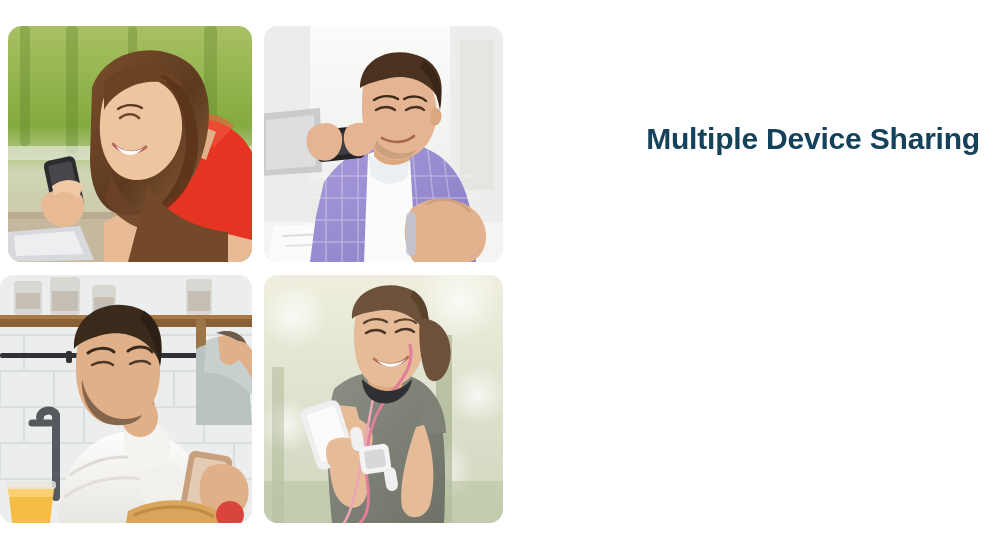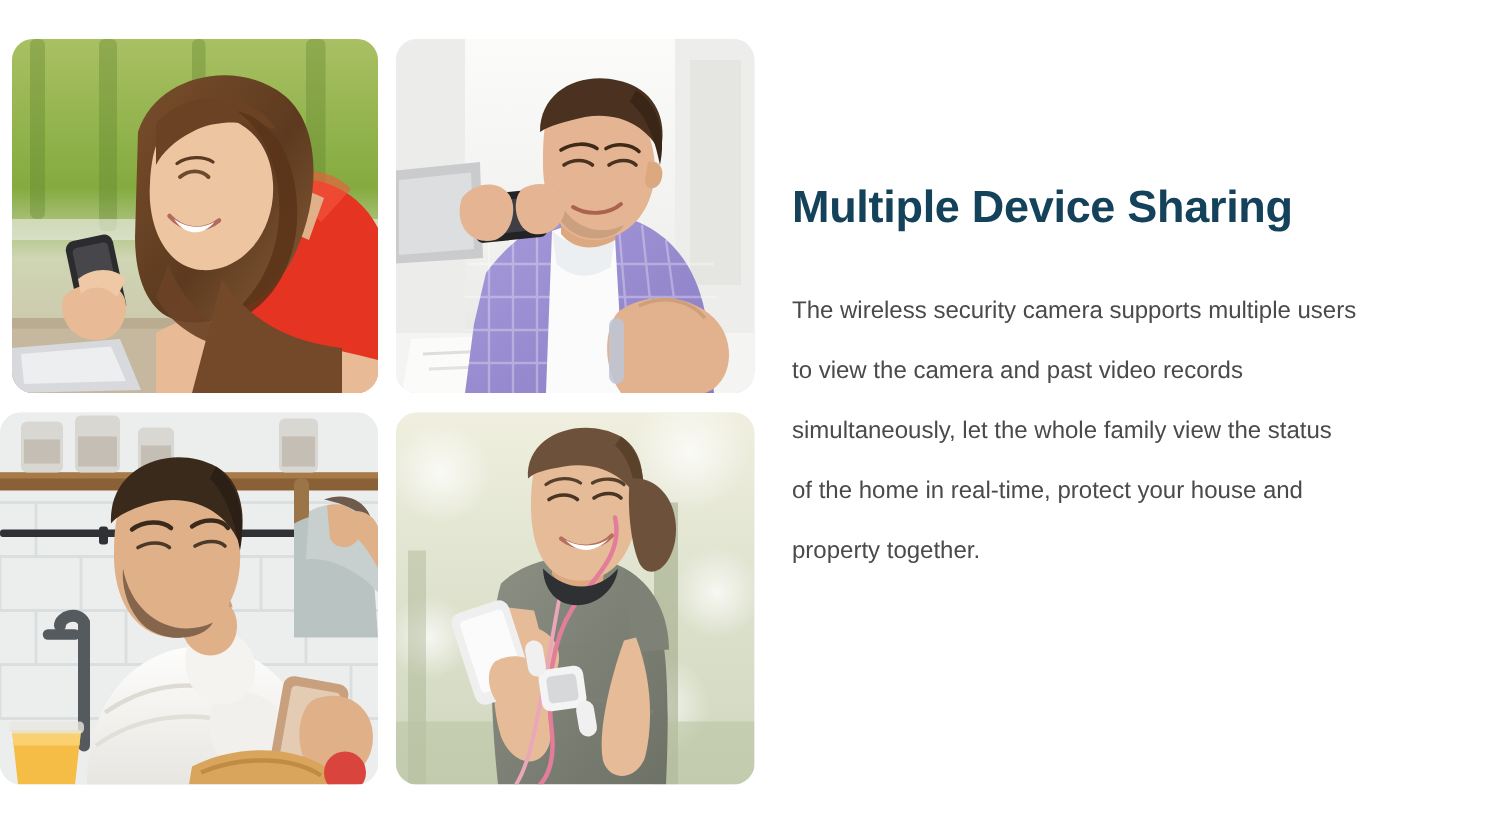--- a/index.html
+++ b/index.html
@@ -12,20 +12,21 @@
     background: #ffffff;
     font-family: "Liberation Sans", sans-serif;
     overflow: hidden;
   }
   .banner {
     position: relative;
     width: 1000px;
     height: 550px;
     background: #ffffff;
     display: block;
+    text-align: right;
   }
 
   
   .gallery {
     position: absolute;
     left: 0px;
     top: 26px;
     width: 504px;
     height: 497px;
   }
@@ -396,20 +397,15 @@
           <rect x="101" y="175" width="20" height="18" rx="3" fill="#d6d8da" transform="rotate(-8 111 184)"></rect>
           <path d="M94 170 L92 158 M126 198 L128 210" stroke="#f0f0f0" stroke-width="12" stroke-linecap="round"></path>
         </svg>
       </div>
     </div>
 
   </div>
 
   <div class="content">
     <h2 class="headline">Multiple Device Sharing</h2>
-    <p class="bodycopy">The wireless security camera supports multiple users
-to view the camera and past video records
-simultaneously,  let the whole family view the status
-of the home in real-time, protect your house and
-property together.</p>
   </div>
 
 </div>
 
 </body></html>

